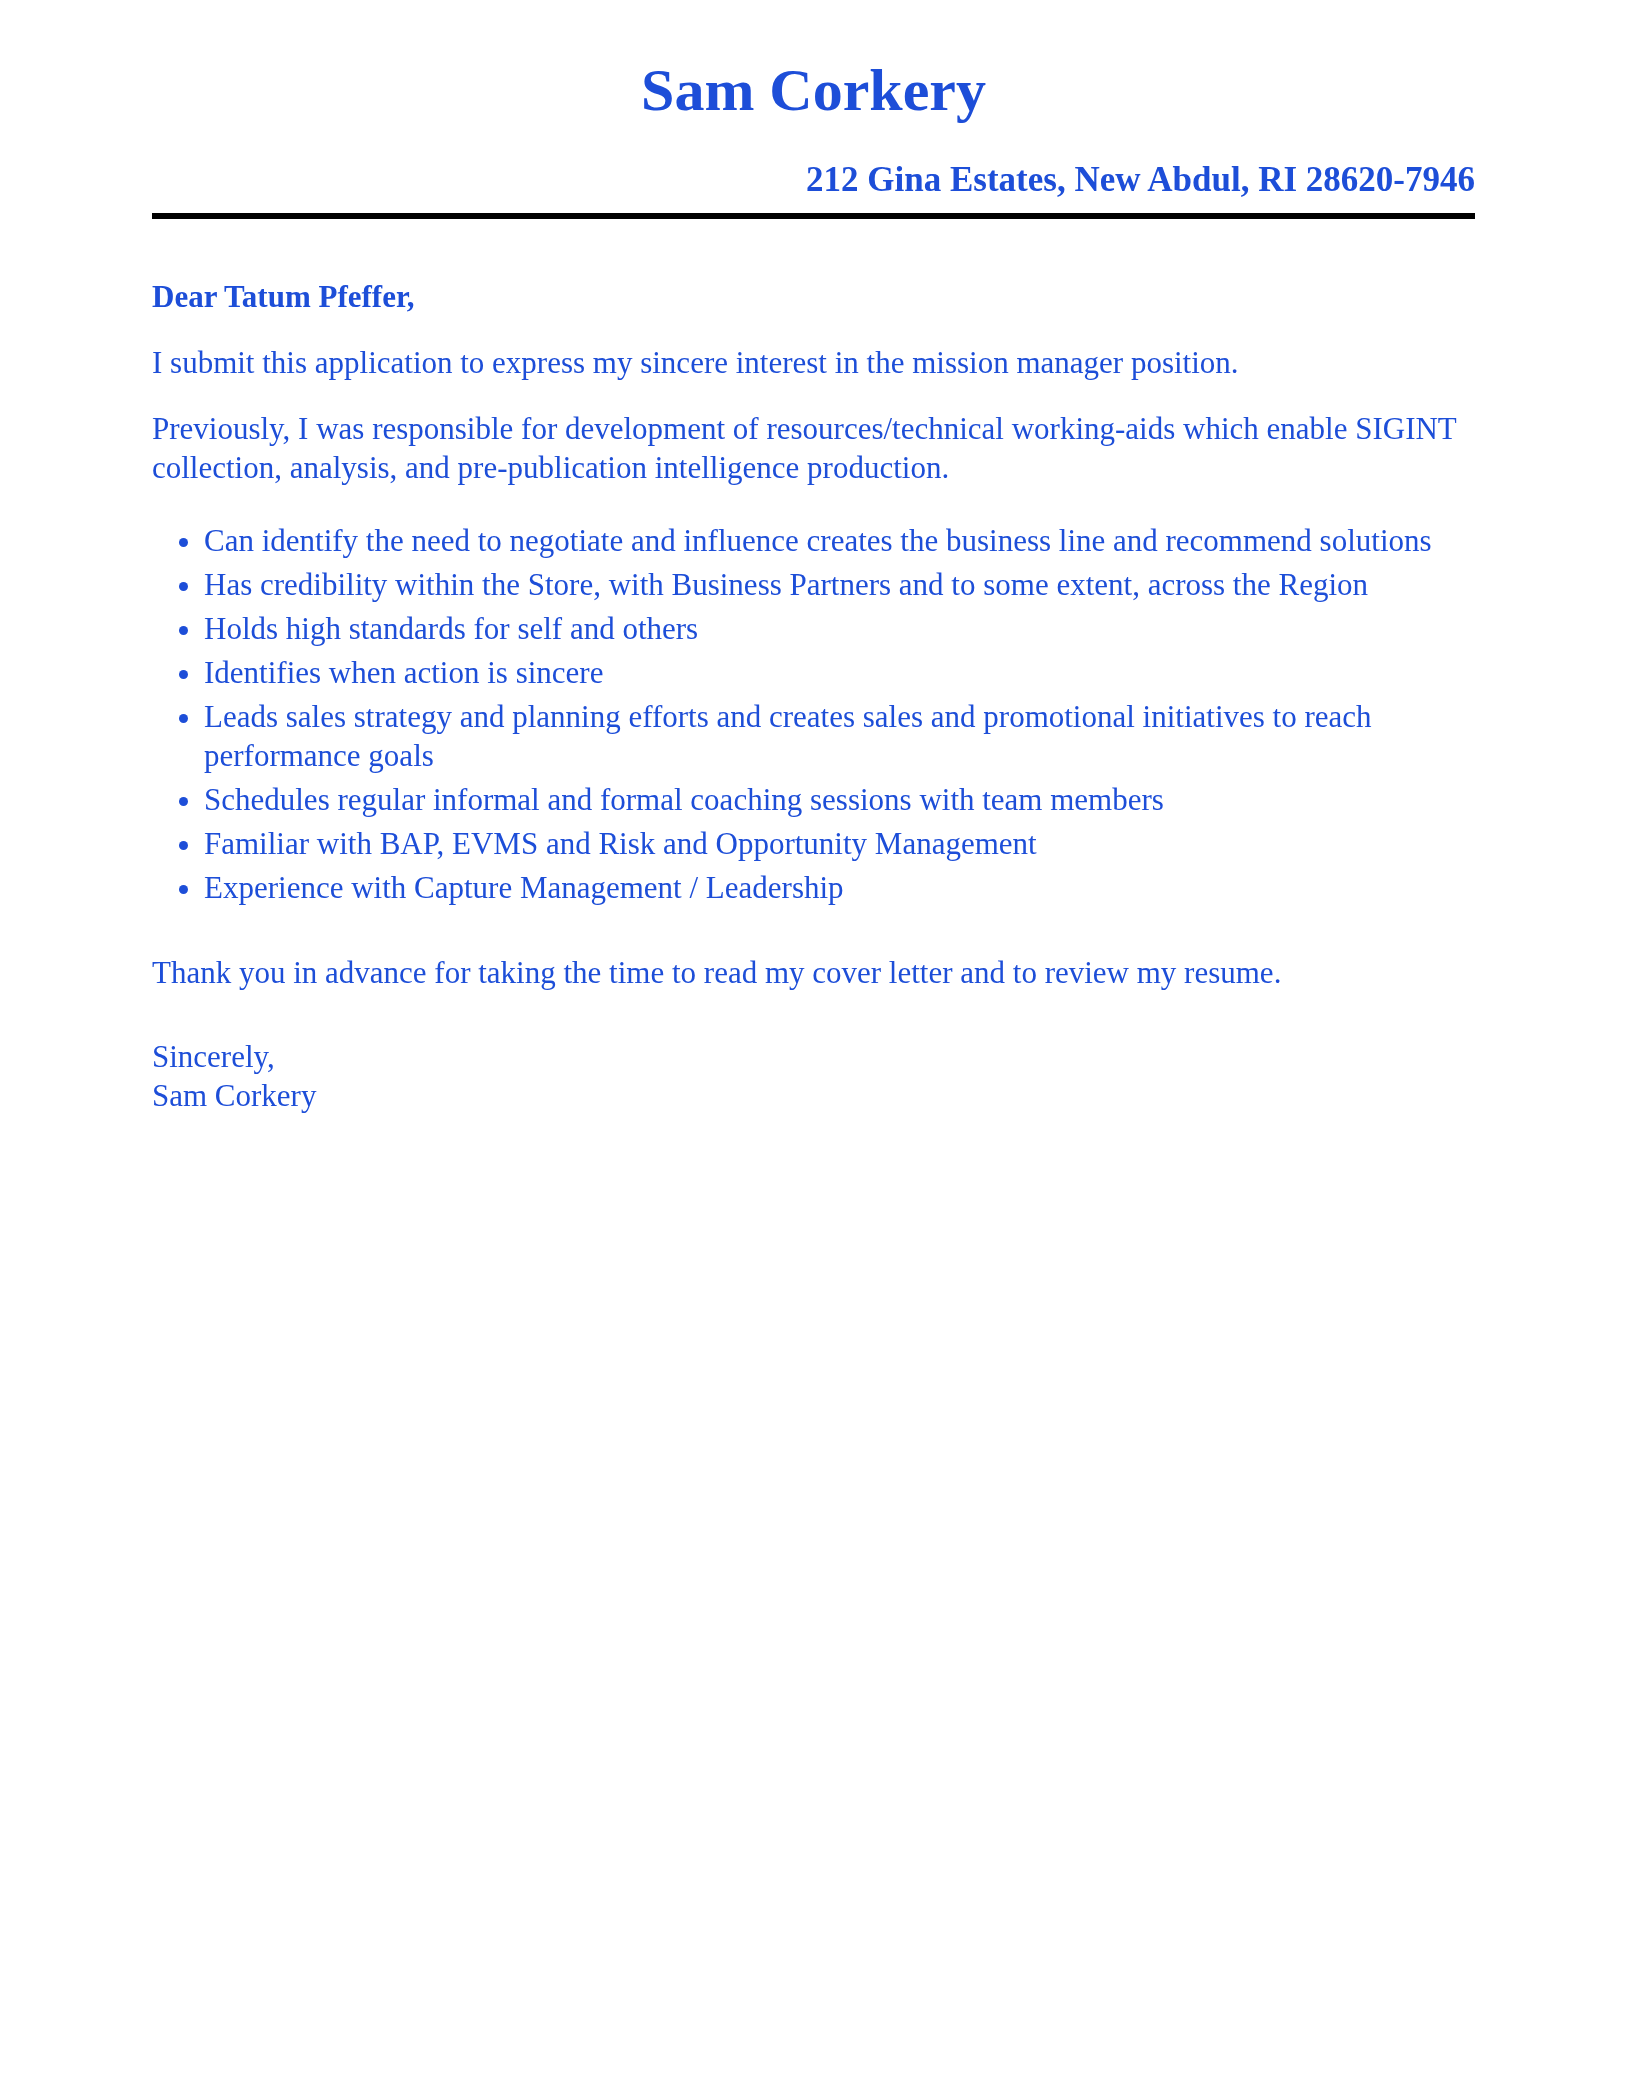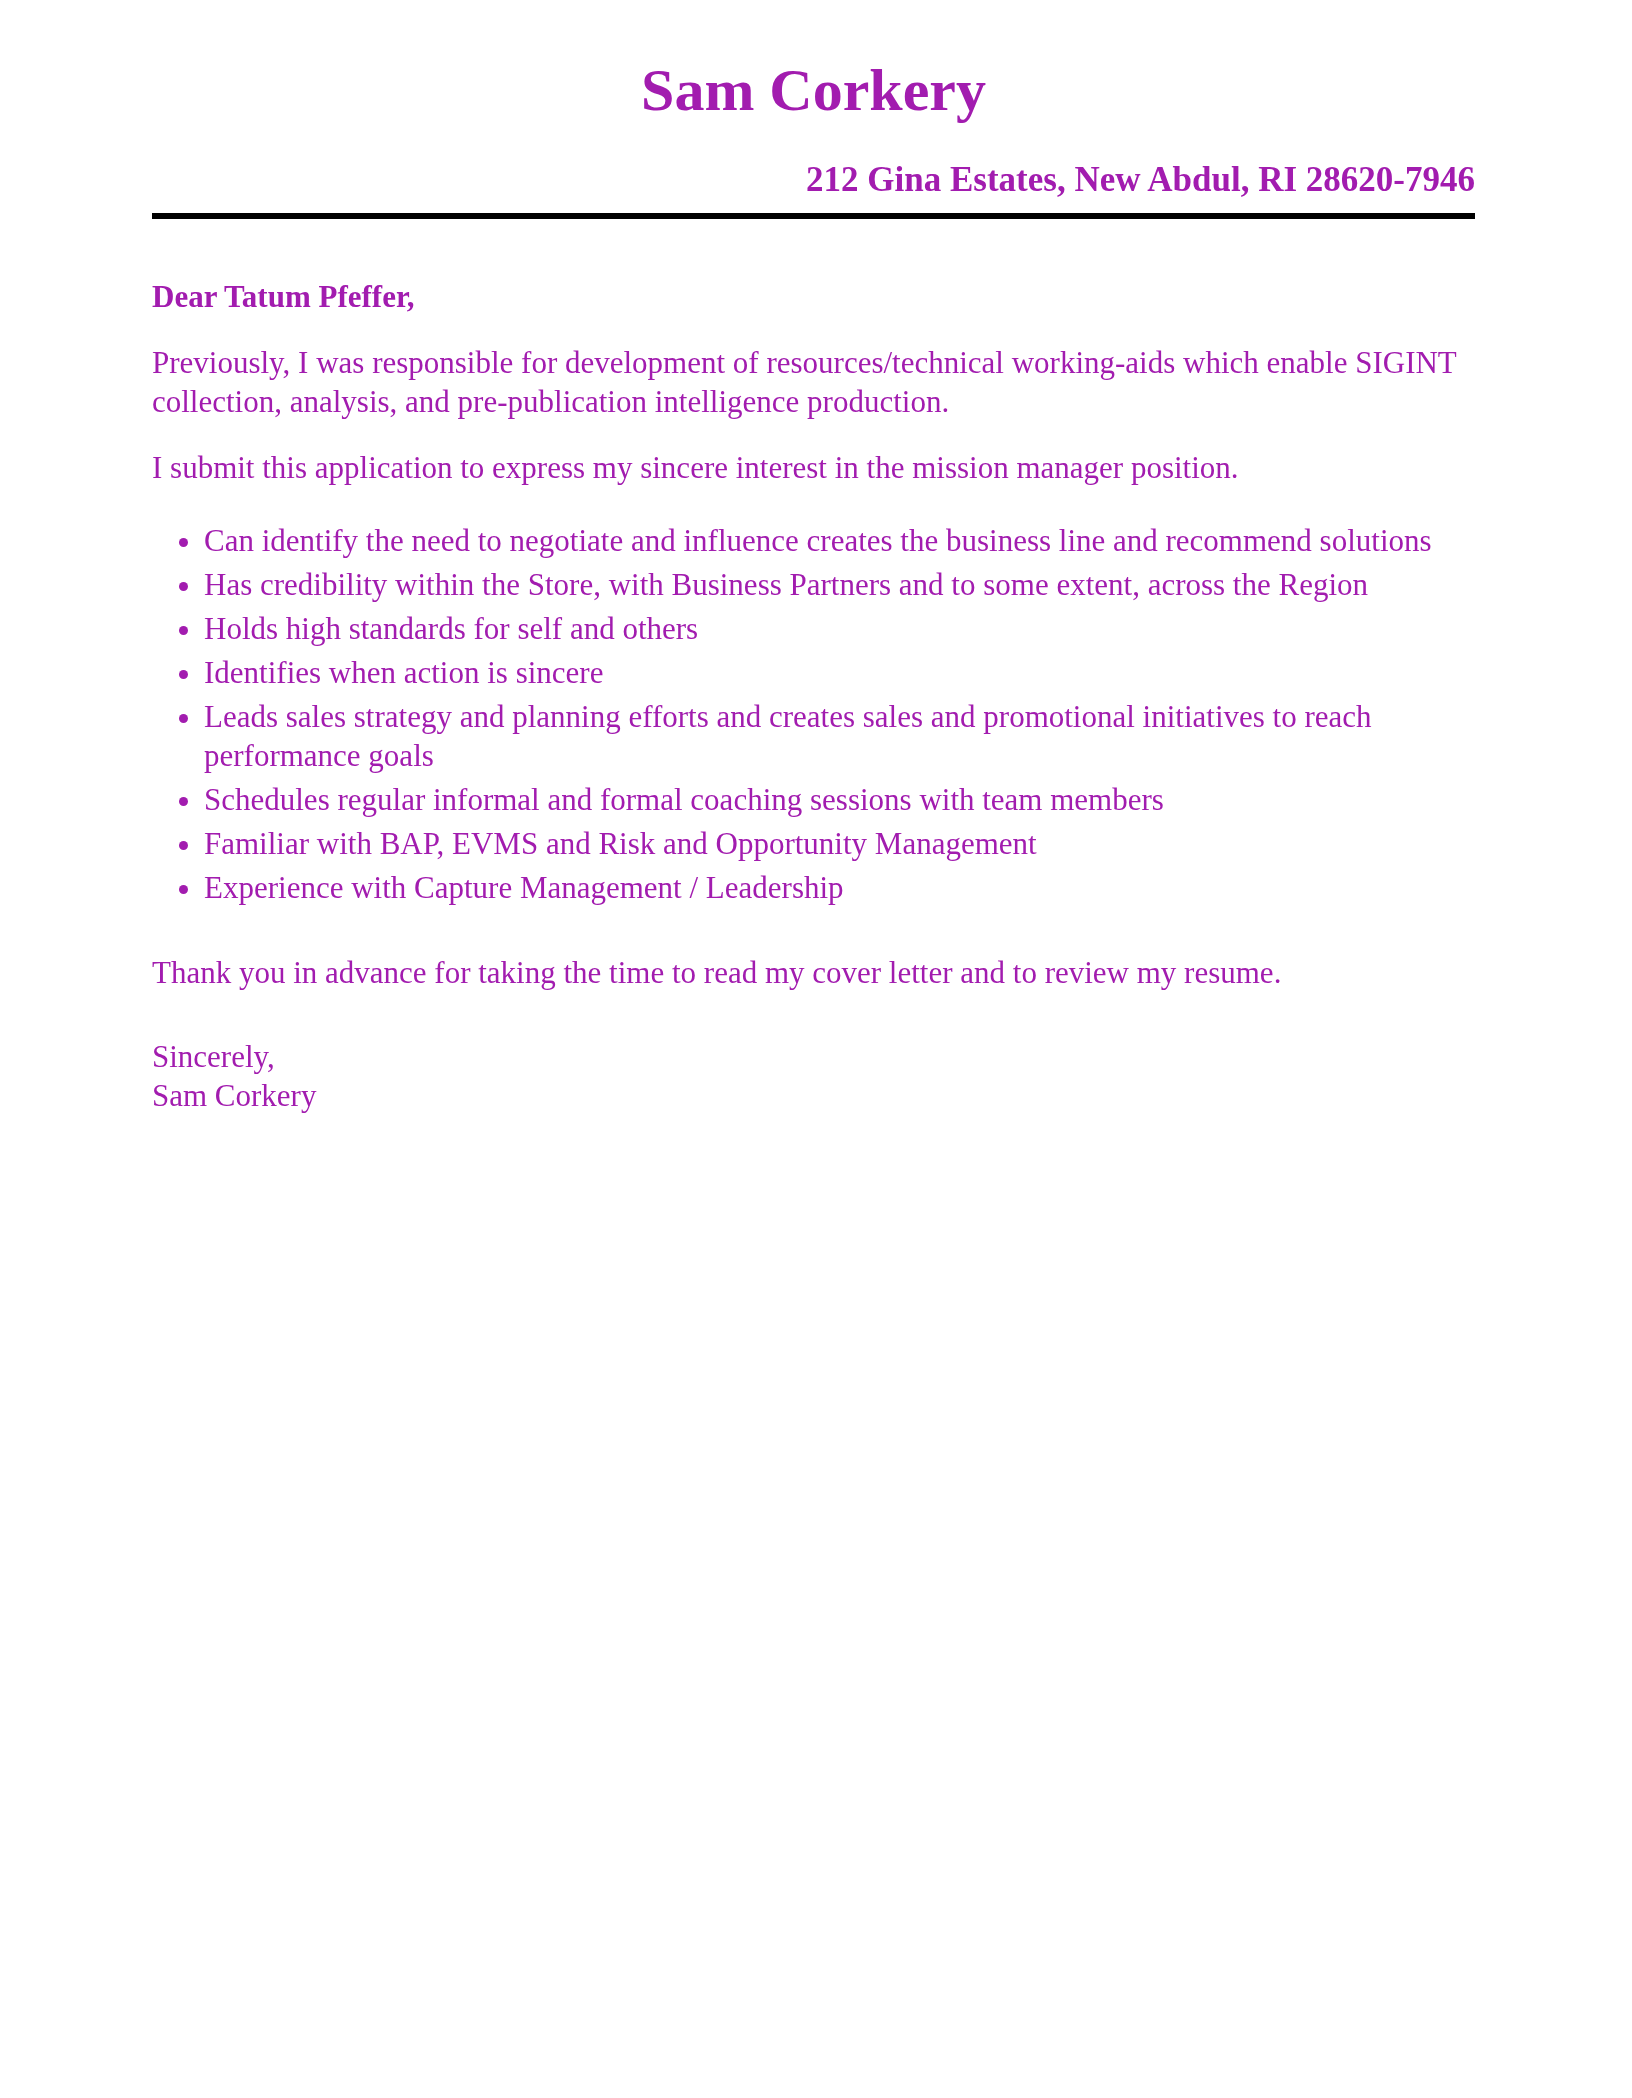--- a/index.html
+++ b/index.html
@@ -9,21 +9,21 @@
   }
   body {
     width: 1632px;
     height: 2098px;
     overflow: hidden;
   }
   .page {
     width: 1632px;
     height: 2098px;
     background: #ffffff;
-    color: #a21caf;
+    color: #1d4ed8;
     font-family: "Liberation Serif", "DejaVu Serif", serif;
     box-sizing: border-box;
   }
   .content {
     margin: 0 152px;
     width: 1323px;
   }
   .letter-head {
     padding-top: 60px;
   }
@@ -82,23 +82,23 @@
 
     <header class="letter-head">
       <h1 class="name-title">Sam Corkery</h1>
       <div class="address-line">212 Gina Estates, New Abdul, RI 28620-7946</div>
       <hr class="head-rule">
     </header>
 
     <main class="letter-body">
       <p class="salutation">Dear Tatum Pfeffer,</p>
 
+      <p>I submit this application to express my sincere interest in the mission manager position.</p>
+
       <p>Previously, I was responsible for development of resources/technical working-aids which enable SIGINT collection, analysis, and pre-publication intelligence production.</p>
-
-      <p>I submit this application to express my sincere interest in the mission manager position.</p>
 
 
       <ul class="req-list">
           <li>Can identify the need to negotiate and influence creates the business line and recommend solutions</li>
           <li>Has credibility within the Store, with Business Partners and to some extent, across the Region</li>
           <li>Holds high standards for self and others</li>
           <li>Identifies when action is sincere</li>
           <li>Leads sales strategy and planning efforts and creates sales and promotional initiatives to reach performance goals</li>
           <li>Schedules regular informal and formal coaching sessions with team members</li>
           <li>Familiar with BAP, EVMS and Risk and Opportunity Management</li>

